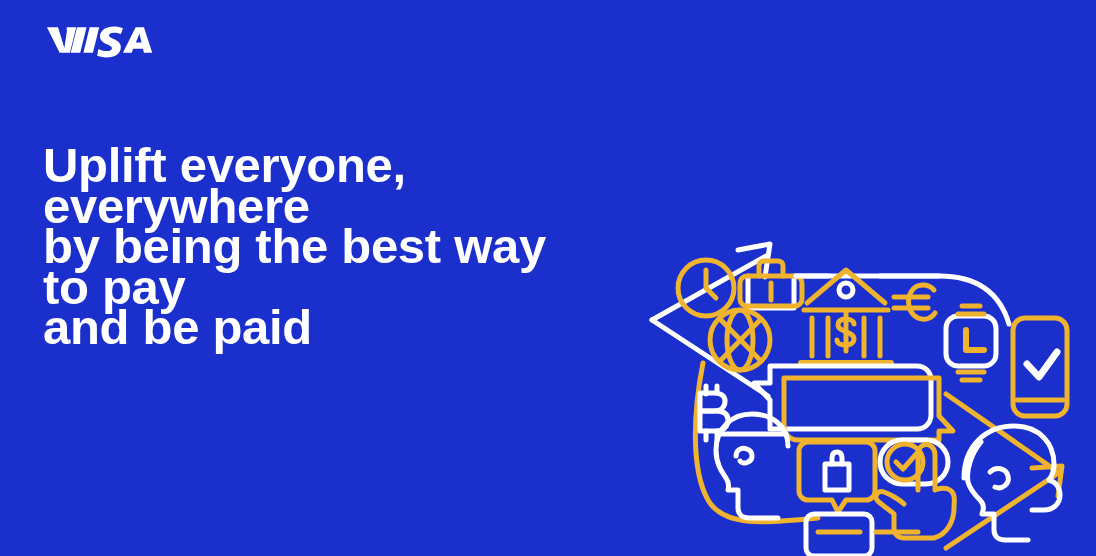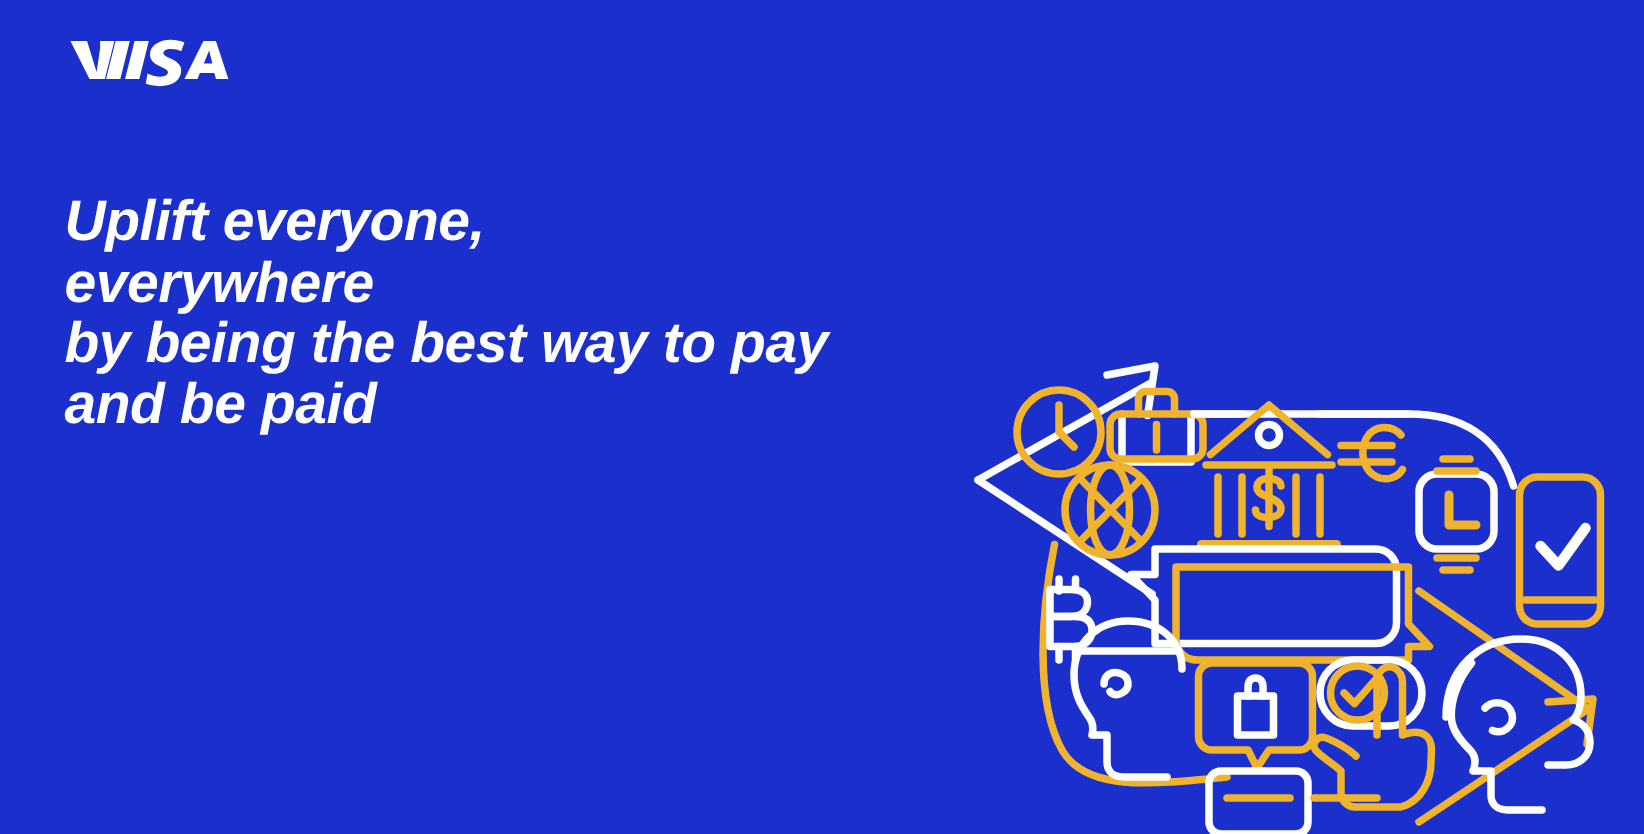--- a/index.html
+++ b/index.html
@@ -22,29 +22,28 @@
     left: 40px;
     top: 21px;
     width: 120px;
     height: 38px;
   }
 
   
   #headline {
     position: absolute;
     left: 43px;
-    top: 128px;
+    top: 145px;
     width: 560px;
     color: #FFFFFF;
-    font-size: 38px;
+    font-size: 49px;
     font-weight: bold;
     line-height: 40.5px;
     letter-spacing: -0.3px;
     white-space: pre-wrap;
-    font-style: italic;
   }
 
   
   #illustration {
     position: absolute;
     left: 628px;
     top: 228px;
     width: 468px;
     height: 330px;
   }

